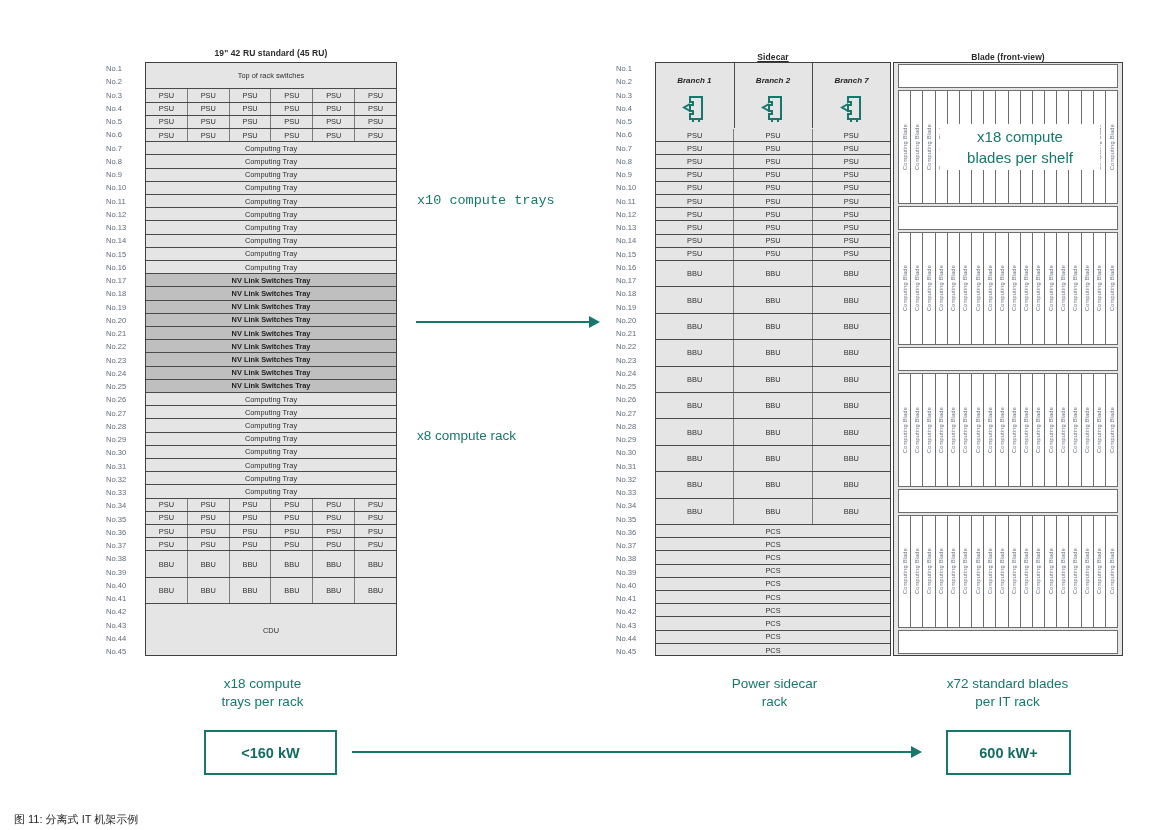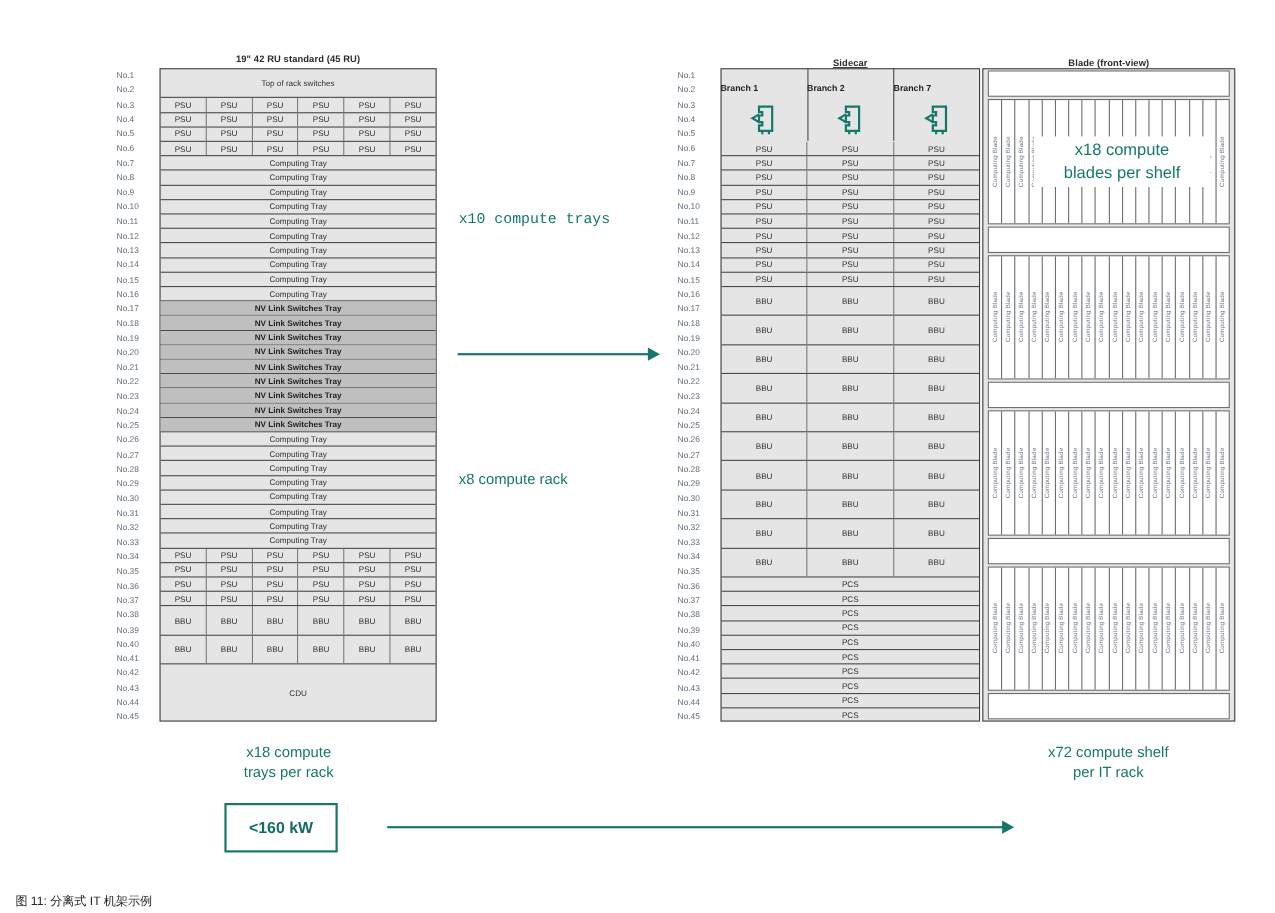--- a/index.html
+++ b/index.html
@@ -67,21 +67,21 @@
   .kwbox{
     position:absolute;box-sizing:border-box;border:2px solid #17776c;background:#fff;
     display:flex;align-items:center;justify-content:center;
     color:#146b61;font-size:14.5px;font-weight:bold;
   }
 
   .caption{position:absolute;font-size:11px;color:#262626;white-space:nowrap;}
 
   .plug-icon{position:absolute;}
   .branch-label{
-    position:absolute;text-align:left;font-size:8px;font-weight:bold;color:#1f1f1f;white-space:nowrap;
+    position:absolute;text-align:center;font-size:8px;font-weight:bold;color:#1f1f1f;white-space:nowrap;font-style:italic;
   }
   .vsplit{position:absolute;width:1.1px;background:#4a4a4a;}
 </style>
 </head>
 <body>
 
 <div class="canvas">
 
   <div class="rack-title" id="left-title" style="left:145px;top:48px;width:252px;">19" 42 RU standard (45 RU)</div>
   <div class="ru-col" id="left-ru" style="left:106px;top:62px;width:36px;">
@@ -801,21 +801,24 @@
 blades per shelf</div>
 
   <div class="anno" style="left:417px;top:192px;font-family:Liberation Mono, monospace;">x10 compute trays</div>
   <div class="anno" style="left:417px;top:427px;">x8 compute rack</div>
 
   <div class="arrow-line" style="left:416px;top:321px;width:175px;"></div>
   <div class="arrow-head" style="left:589px;top:315.5px;"></div>
 
   <div class="anno center" style="left:170px;top:675px;width:185px;">x18 compute
 trays per rack</div>
-  <div class="anno center" style="left:915px;top:675px;width:185px;">x72 compute shelf
+  <div class="anno center" style="left:682px;top:675px;width:185px;">Power sidecar
+rack</div>
+  <div class="anno center" style="left:915px;top:675px;width:185px;">x72 standard blades
 per IT rack</div>
 
-  <div class="kwbox" style="left:204px;top:730px;width:103px;height:45px;">&lt;160 kW</div>
+  <div class="kwbox" style="left:204px;top:730px;width:133px;height:45px;">&lt;160 kW</div>
   <div class="arrow-line" style="left:352px;top:751px;width:561px;"></div>
   <div class="arrow-head" style="left:911px;top:745.5px;"></div>
+  <div class="kwbox" style="left:946px;top:730px;width:125px;height:45px;">600 kW+</div>
 
   <div class="caption" style="left:14px;top:812px;">图 11: 分离式 IT 机架示例</div>
 </div>
 
 </body></html>

